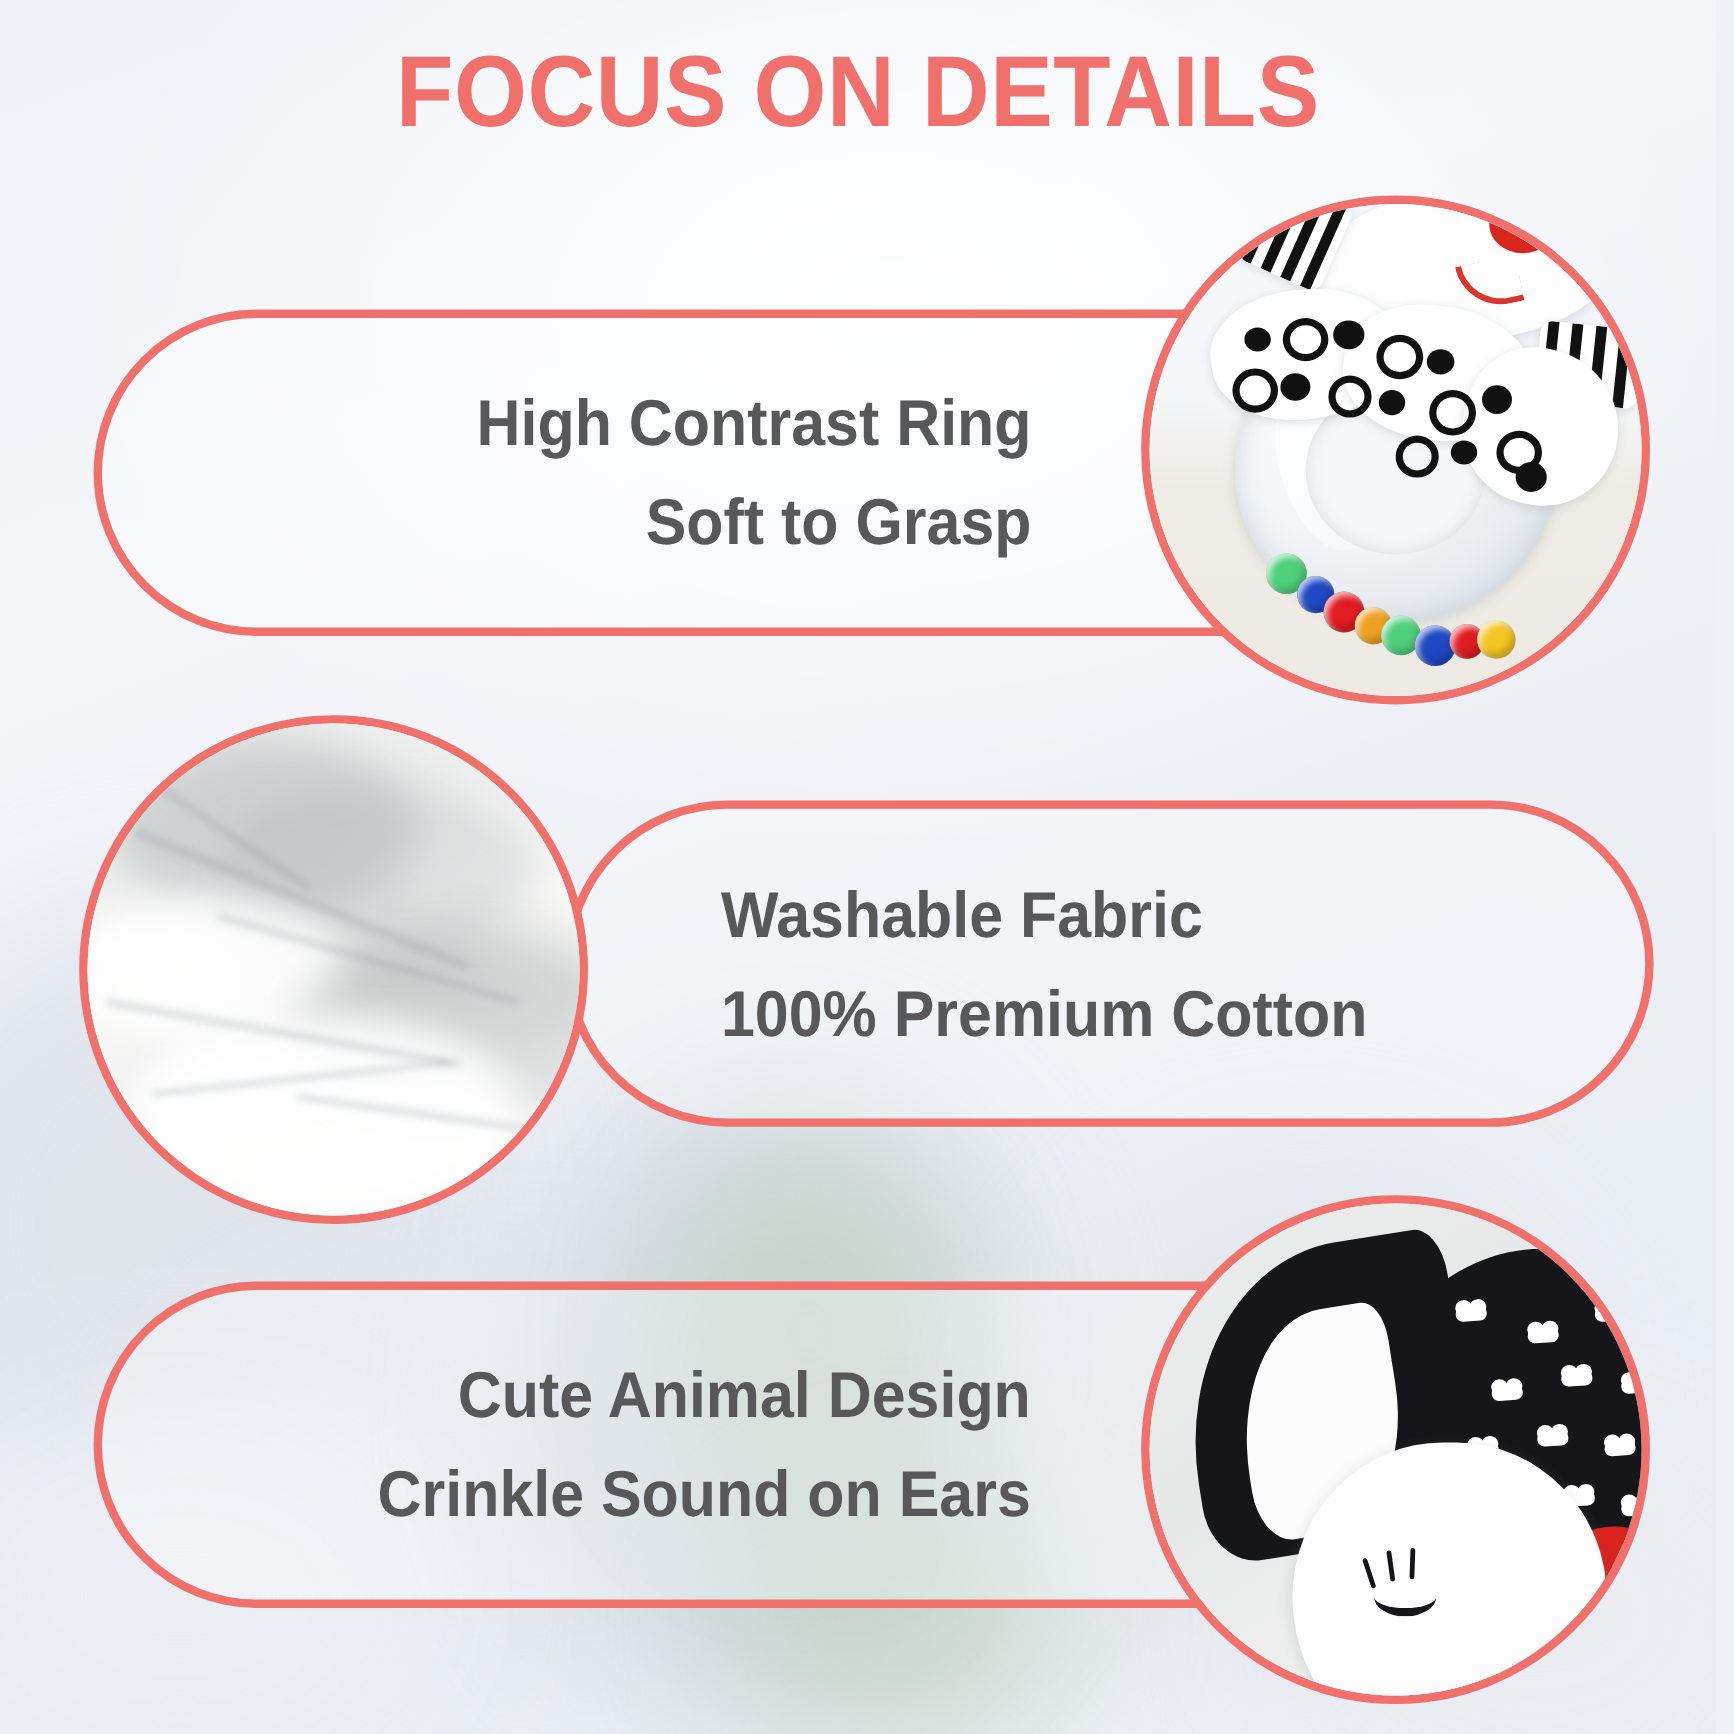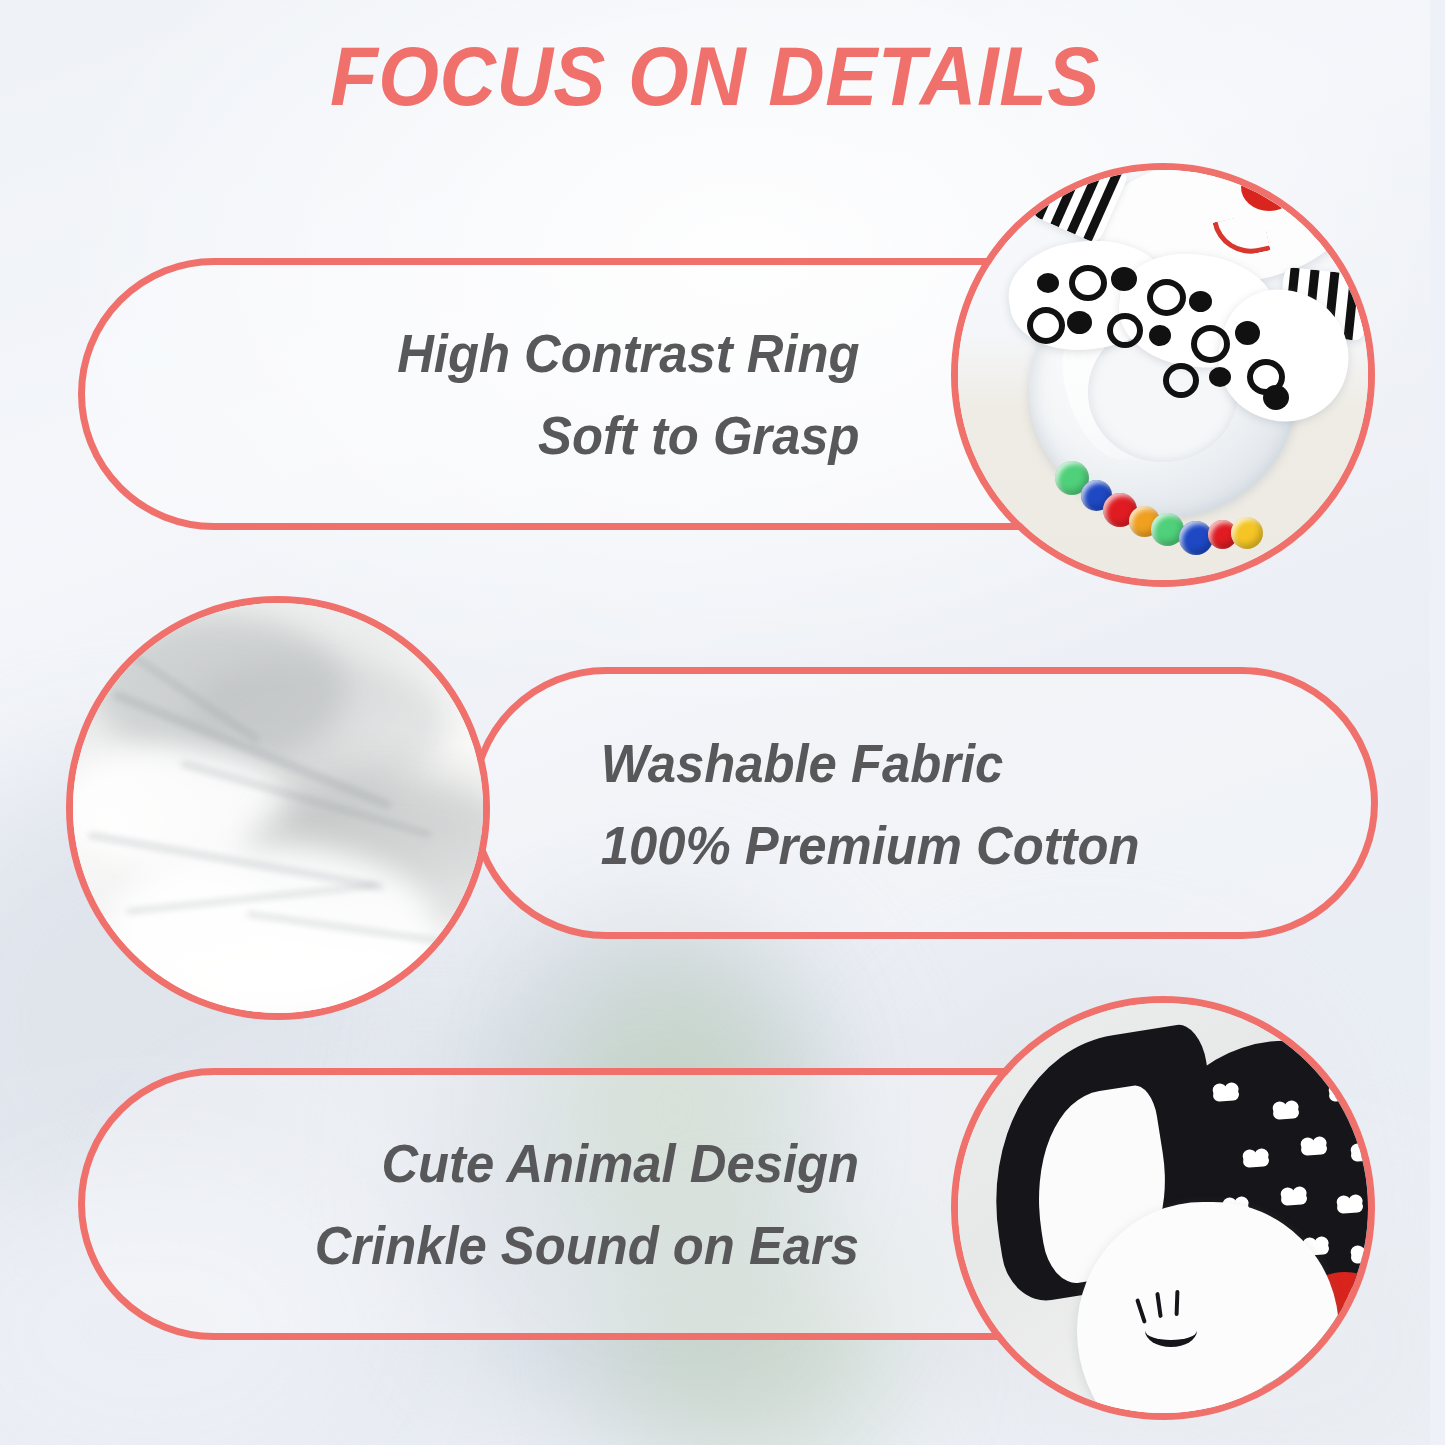--- a/index.html
+++ b/index.html
@@ -1,21 +1,21 @@
 <!DOCTYPE html>
 <html><head>
 <meta charset="utf-8">
 <style>
   html,body{margin:0;padding:0;}
   body{
     width:1445px;height:1445px;overflow:hidden;
     font-family:"Liberation Sans", sans-serif;
     background:#eef1f7;
   }
-  #stage{position:relative;width:1430px;height:1445px;overflow:hidden;font-style:italic;}
+  #stage{position:relative;width:1430px;height:1445px;overflow:hidden;}
 
   
   .bg-base{
     position:absolute;inset:0;
     background:
       linear-gradient(160deg,#eff2f7 0%,#f4f6fa 28%,#eceff5 55%,#e9edf4 78%,#eef1f7 100%);
   }
   .bg-blob{position:absolute;border-radius:50%;filter:blur(58px);opacity:.55;}
   .blob-a{left:-110px;top:760px;width:520px;height:520px;background:#dfe4ec;opacity:.9;}
   .blob-b{left:430px;top:900px;width:430px;height:520px;background:#cfd7e0;opacity:.75;}

